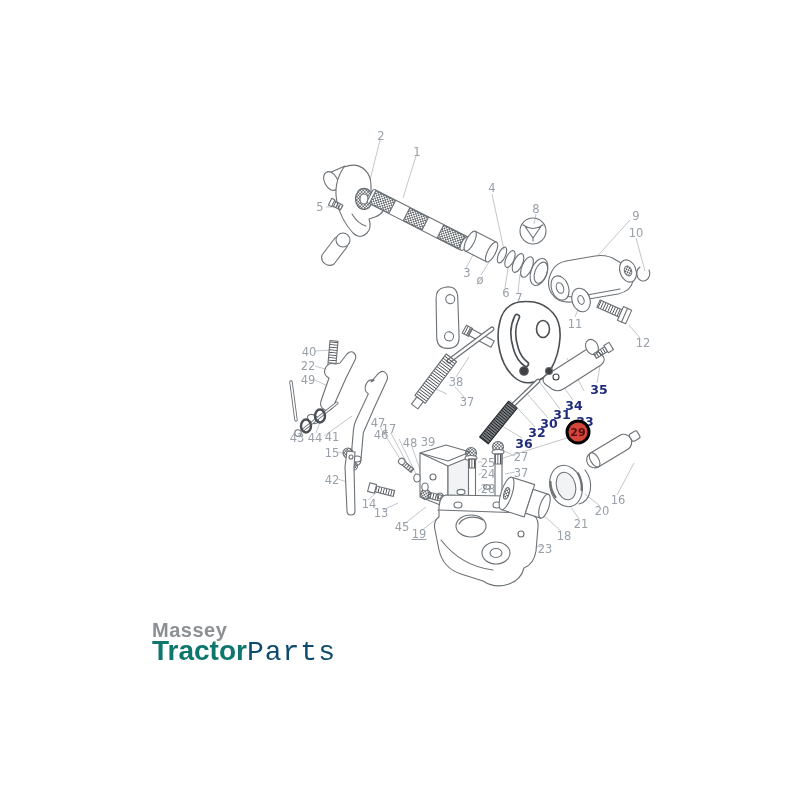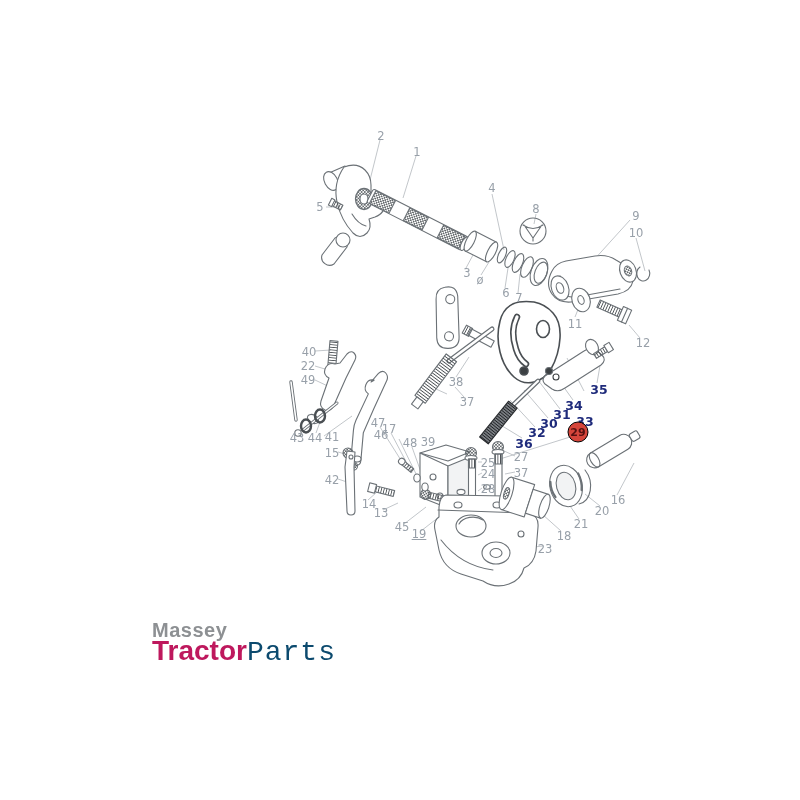--- a/index.html
+++ b/index.html
@@ -5,26 +5,26 @@
   html,body { margin:0; padding:0; background:#ffffff; }
   .stage { position:relative; width:800px; height:800px; background:#fff; overflow:hidden;
            font-family:"Liberation Sans", sans-serif; }
   svg.diagram { position:absolute; left:0; top:0; width:800px; height:800px; }
   .callout-layer { position:absolute; left:0; top:0; width:800px; height:800px; }
   .callout { position:absolute; transform:translate(-50%,-50%);
              font-family:"DejaVu Sans", sans-serif; font-size:11.5px; color:#98a0a9;
              white-space:nowrap; }
   .callout.blue { color:#1f2b7b; font-weight:700; font-size:12.5px; }
   .callout.red  { width:19px; height:19px; border-radius:50%; background:#d6453b;
-                  border:1px solid #000000; color:#571010; font-weight:700; font-size:11px;
+                  border:3px solid #000000; color:#571010; font-weight:700; font-size:11px;
                   display:flex; align-items:center; justify-content:center; }
   .logo { position:absolute; left:152px; top:620px; line-height:1; }
   .logo .l1 { font-size:20px; font-weight:700; color:#8d9093; letter-spacing:.5px; }
   .logo .l2 { font-size:28px; margin-top:-3px; }
-  .logo .l2 .red  { color:#be185d; font-weight:700; }
+  .logo .l2 .red  { color:#0f766e; font-weight:700; }
   .logo .l2 .gray { color:#0c4a6e; font-weight:400; letter-spacing:1px;font-family:Liberation Mono, monospace; }
 </style>
 </head>
 <body>
 
 <div class="stage">
 
   <svg class="diagram" viewBox="0 0 800 800">
     <defs>
       <pattern id="kn" width="3.2" height="3.2" patternUnits="userSpaceOnUse">

